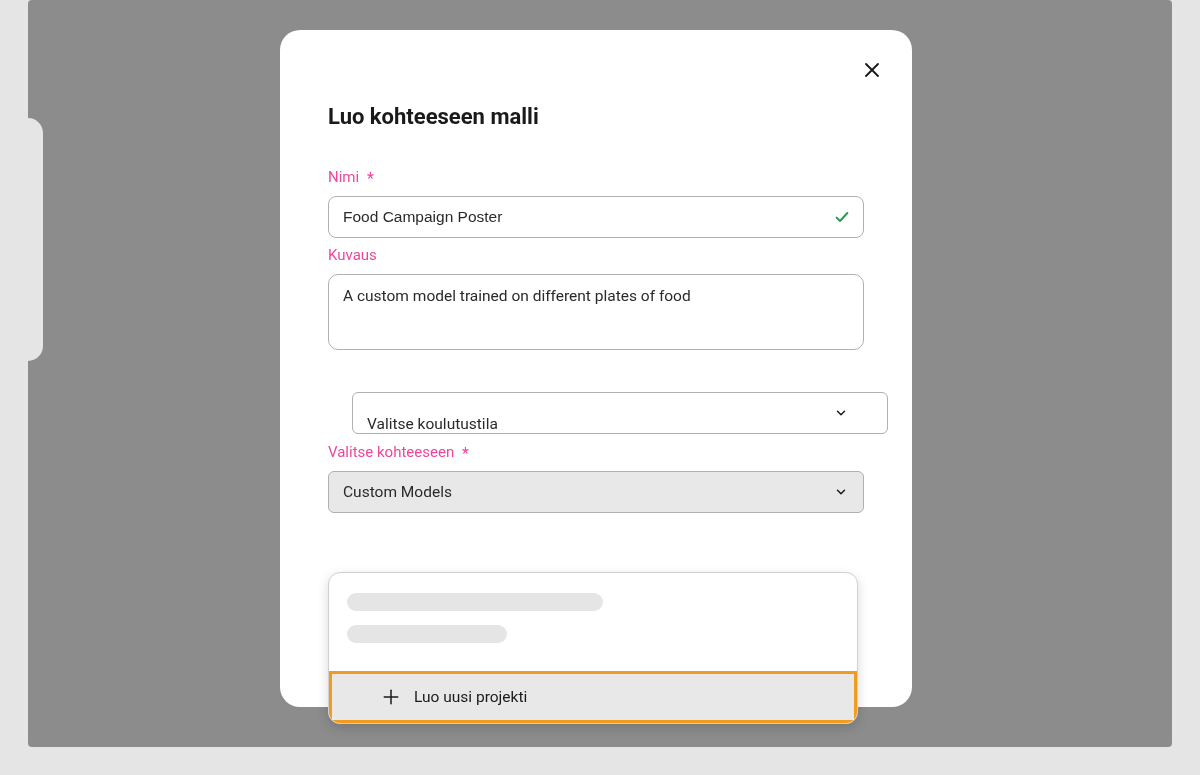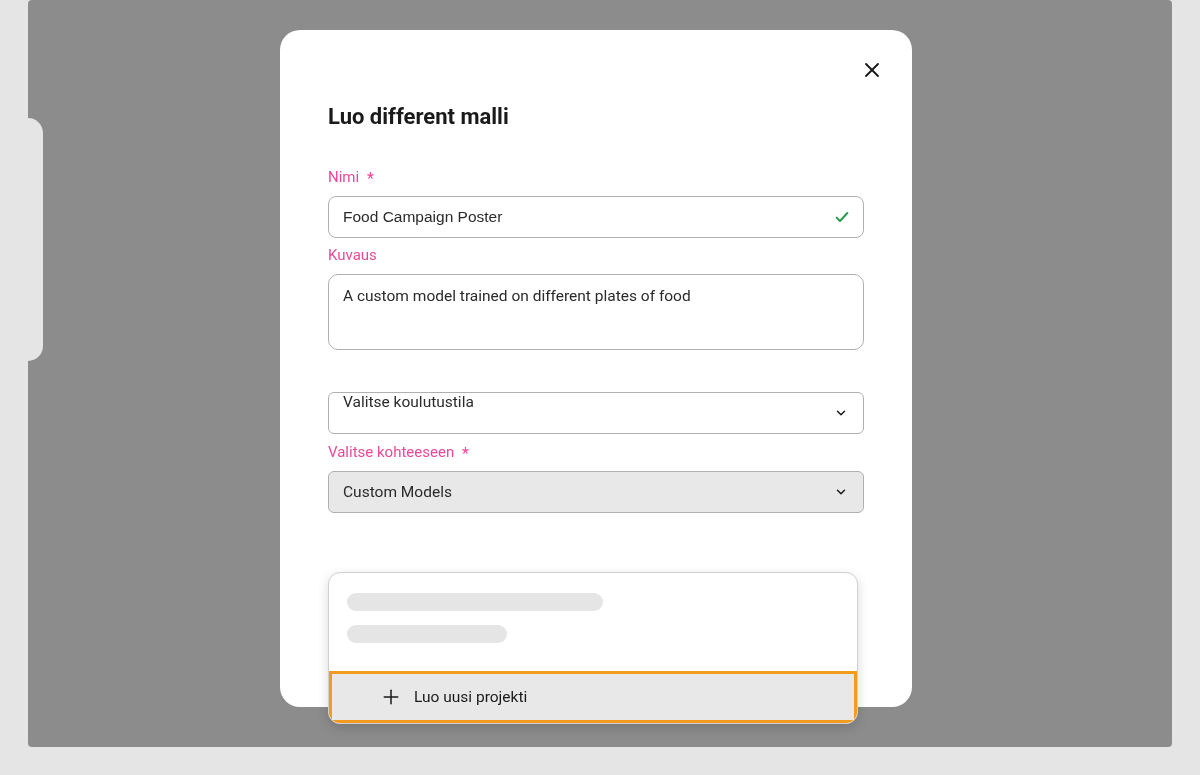--- a/index.html
+++ b/index.html
@@ -234,21 +234,21 @@
 <div class="hint-left"></div>
 
 <div class="modal">
   <button class="close-button">
     <svg viewBox="0 0 24 24" fill="none" stroke="#1a1a1a" stroke-width="2.5" stroke-linecap="round">
       <line x1="4" y1="4" x2="20" y2="20"></line>
       <line x1="20" y1="4" x2="4" y2="20"></line>
     </svg>
   </button>
 
-  <h1 class="modal-title">Luo different malli</h1>
+  <h1 class="modal-title">Luo kohteeseen malli</h1>
 
   <div class="form-content">
 
     <div class="field-group">
       <label class="field-label">
         <span>Nimi</span>
         <span class="asterisk">*</span>
       </label>
       <div class="input-wrapper">
         <input type="text" class="text-input" value="Food Campaign Poster" style="">
@@ -260,21 +260,21 @@
 
     <div class="field-group tight">
       <label class="field-label">
         <span>Kuvaus</span>
       </label>
       <textarea class="textarea-input" style="">A custom model trained on different plates of food</textarea>
     </div>
 
     <div class="field-group">
       <div class="select-wrapper">
-        <div class="select-input" style="display:flex;align-items:flex-start;">
+        <div class="select-input" style="display:flex;align-items:flex-end;margin-left:24px;">
           <span>Valitse koulutustila</span>
         </div>
         <svg class="chevron-icon" viewBox="0 0 24 24" fill="none" stroke="#1a1a1a" stroke-width="2.5" stroke-linecap="round" stroke-linejoin="round">
           <polyline points="6 9 12 15 18 9"></polyline>
         </svg>
       </div>
     </div>
 
     <div class="field-group tight">
       <label class="field-label">

